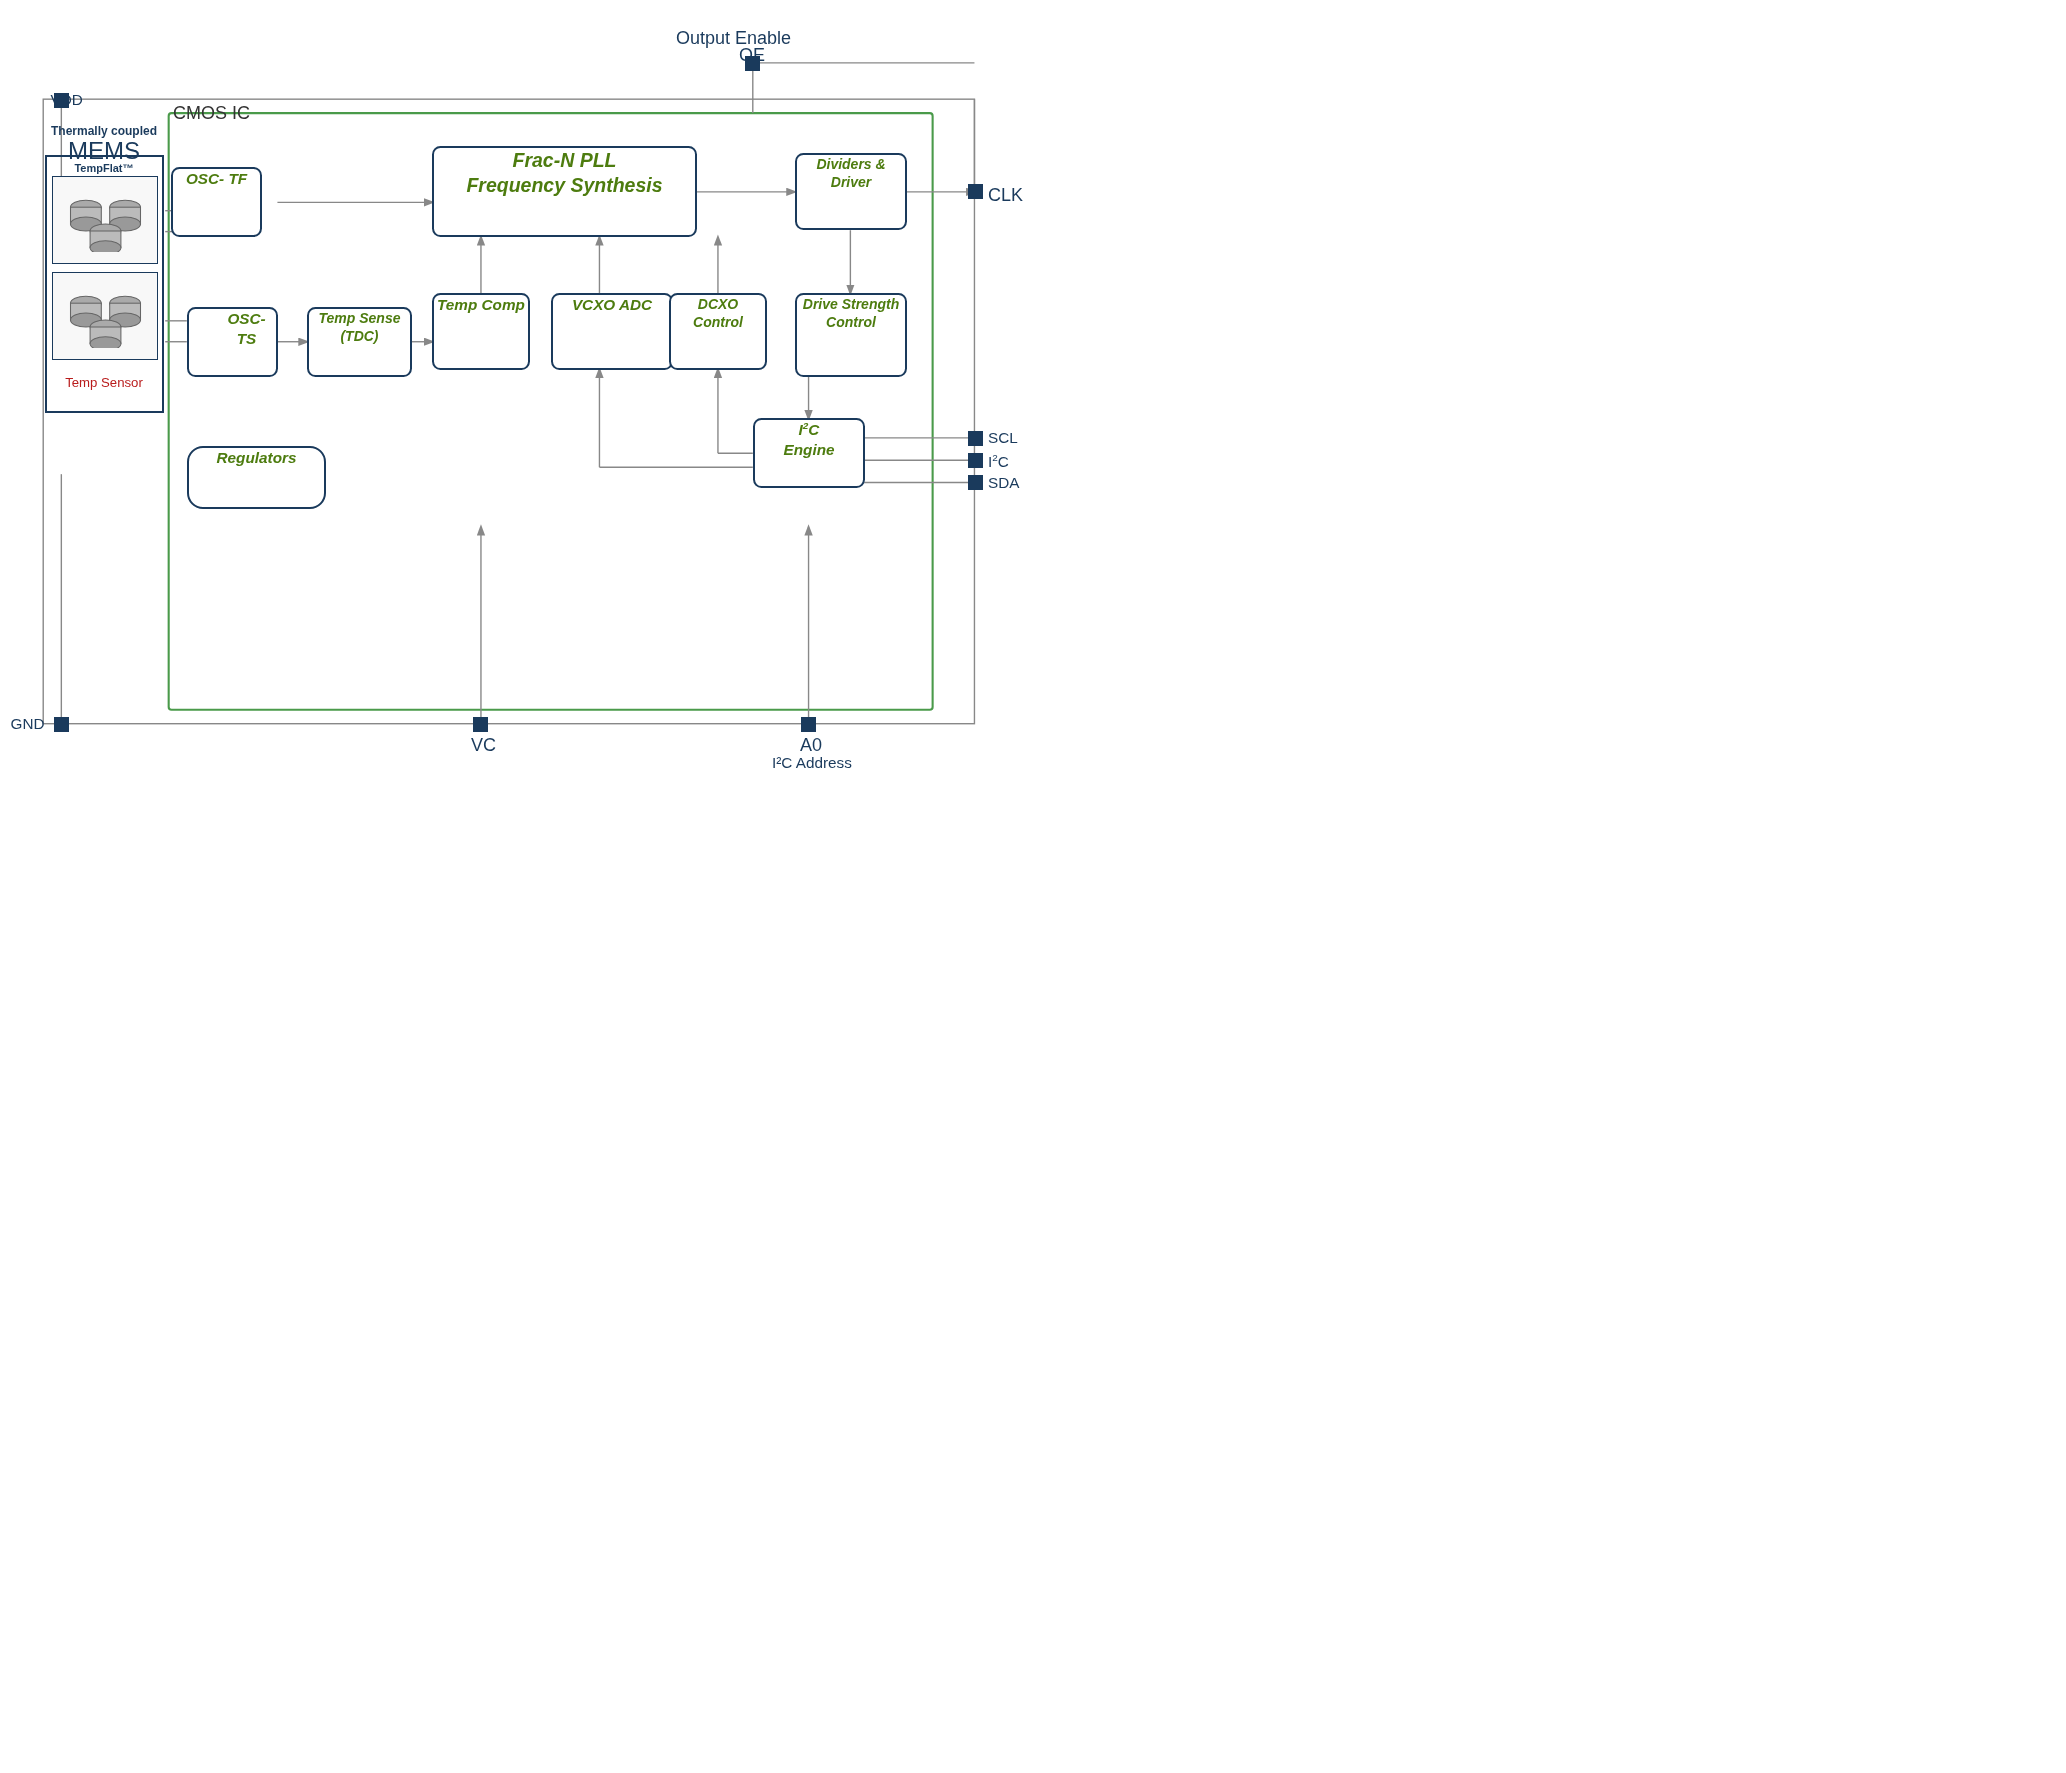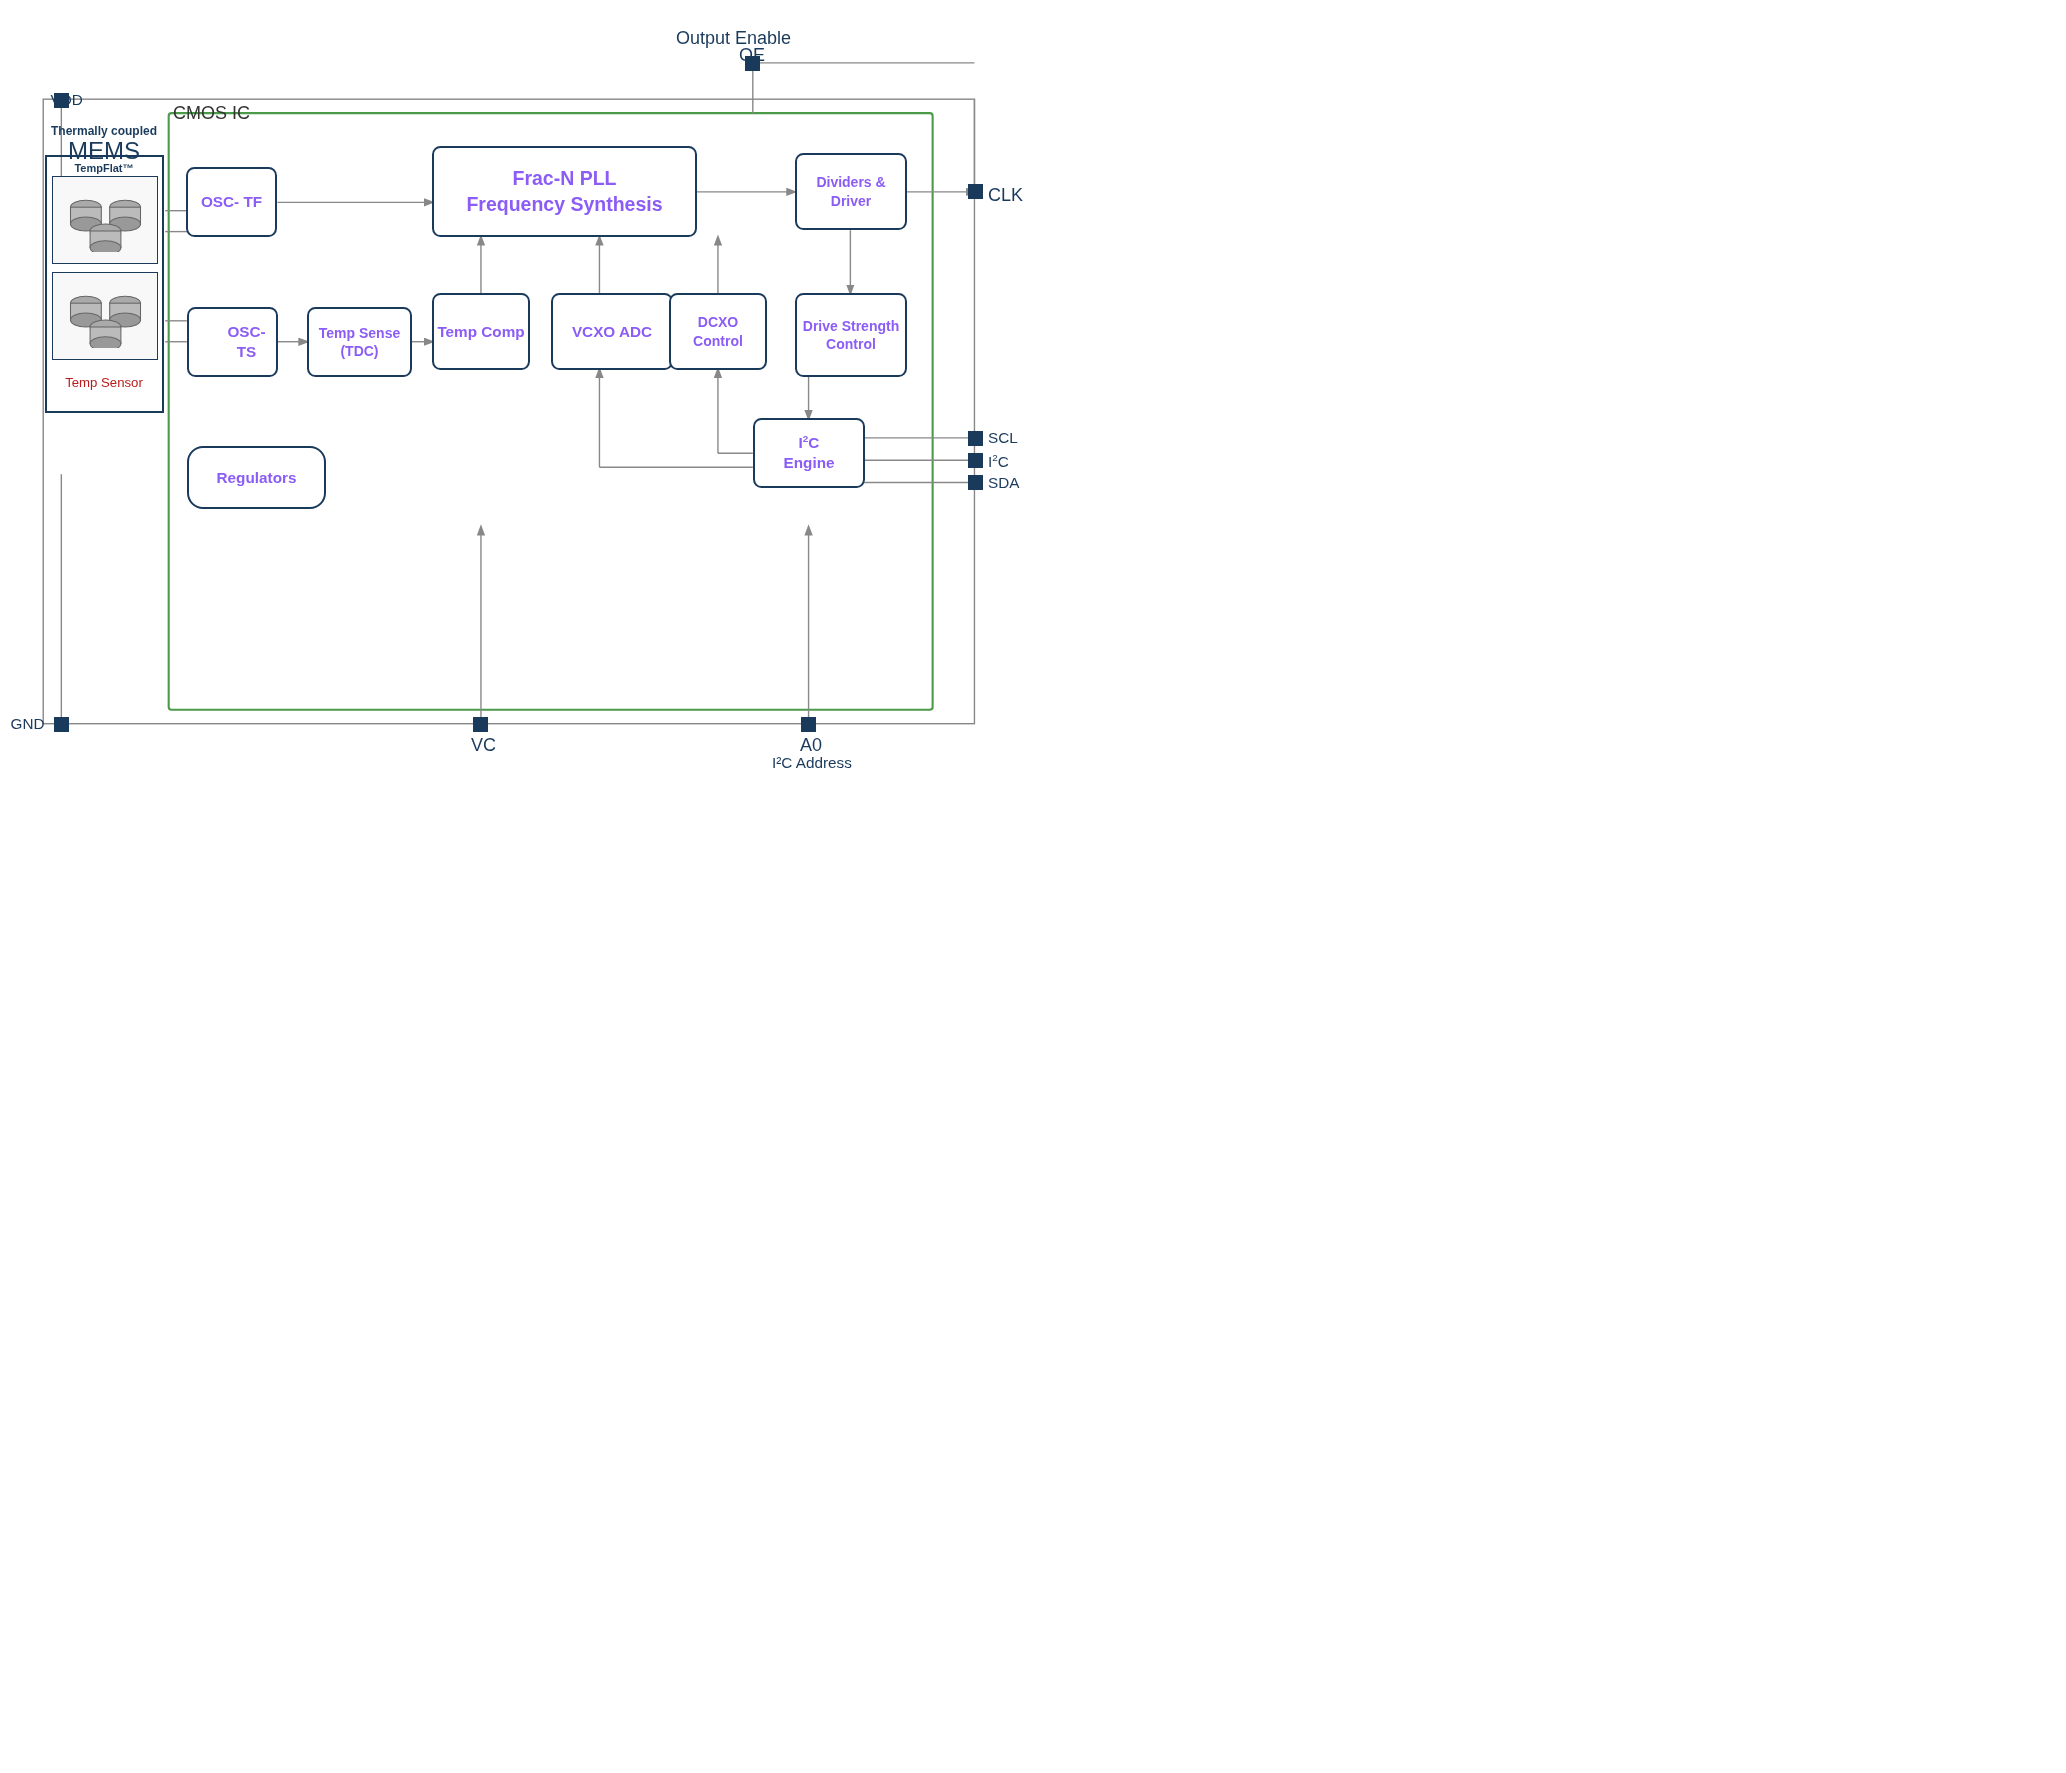--- a/index.html
+++ b/index.html
@@ -24,30 +24,31 @@
       color: #333;
       font-weight: normal;
     }
     
     .block {
       position: absolute;
       border: 2.1px solid #1a3a5c;
       border-radius: 8.4px;
       background: white;
       display: flex;
-      align-items: center;
+      align-items: flex-start;
       justify-content: center;
       text-align: center;
       font-size: 15.3px;
       font-weight: bold;
-      color: #8b5cf6;
+      color: #4d7c0f;
       line-height: 1.3;
+      font-style: italic;
     }
     .block-osc-tf {
-      left: 186px;
+      left: 171px;
       top: 167px;
       width: 91px;
       height: 70px;
     }
     .block-osc-ts {
       left: 187px;
       top: 307px;
       width: 91px;
       height: 70px;
       padding-left: 28px;

